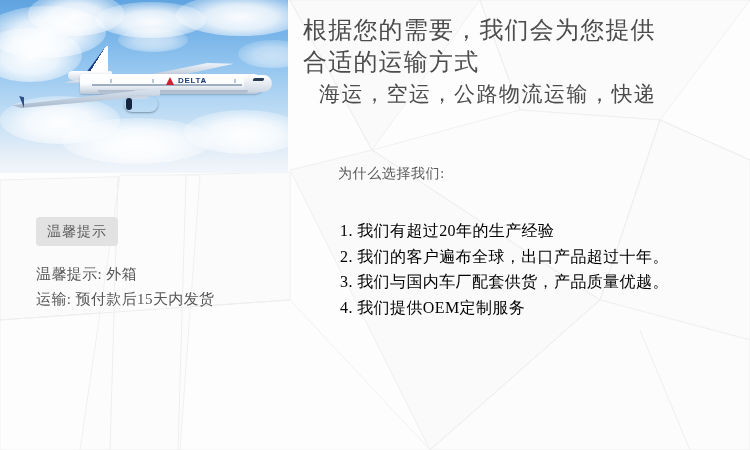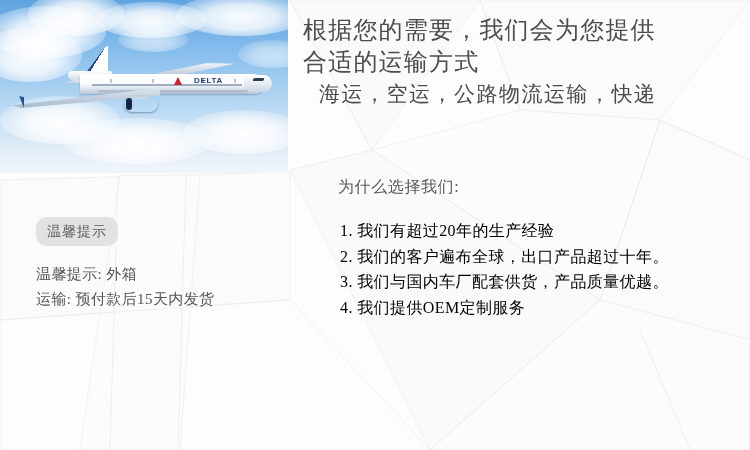--- a/index.html
+++ b/index.html
@@ -206,25 +206,25 @@
     position: absolute;
     left: 128px;
     top: 45px;
     width: 14px;
     height: 10px;
     background: #cdd8e6;
     transform: skewX(-12deg);
   }
   .delta-logo {
     position: absolute;
-    left: 168px;
+    left: 160px;
     top: 33px;
     display: flex;
     align-items: center;
-    gap: 12px;
+    gap: 4px;
   }
   .delta-tri {
     width: 0; height: 0;
     border-left: 4px solid transparent;
     border-right: 4px solid transparent;
     border-bottom: 8px solid #cf1f33;
   }
   .delta-word {
     font-family: "Liberation Sans", sans-serif;
     font-size: 8px;
@@ -254,25 +254,24 @@
     padding-left: 16px;
     font-size: 21px;
     letter-spacing: 1.5px;
   }
 
   .why-title {
     position: absolute;
     left: 338px;
     top: 165px;
     z-index: 3;
-    font-size: 16px;
+    font-size: 14px;
     color: #5a5a5a;
     letter-spacing: .6px;
     white-space: nowrap;
-    margin-top: 12px;
   }
 
   .reasons {
     position: absolute;
     left: 340px;
     top: 218px;
     z-index: 3;
     margin: 0;
     padding: 0;
     list-style: none;
@@ -287,21 +286,21 @@
 
   
   .tip-badge {
     position: absolute;
     left: 36px;
     top: 217px;
     z-index: 3;
     width: 82px;
     height: 29px;
     background: #e2e2e2;
-    border-radius: 11px;
+    border-radius: 4px;
     display: flex;
     align-items: center;
     justify-content: center;
     font-size: 14px;
     color: #5b5b5b;
     letter-spacing: 1px;
   }
   .tip-lines {
     position: absolute;
     left: 36px;

